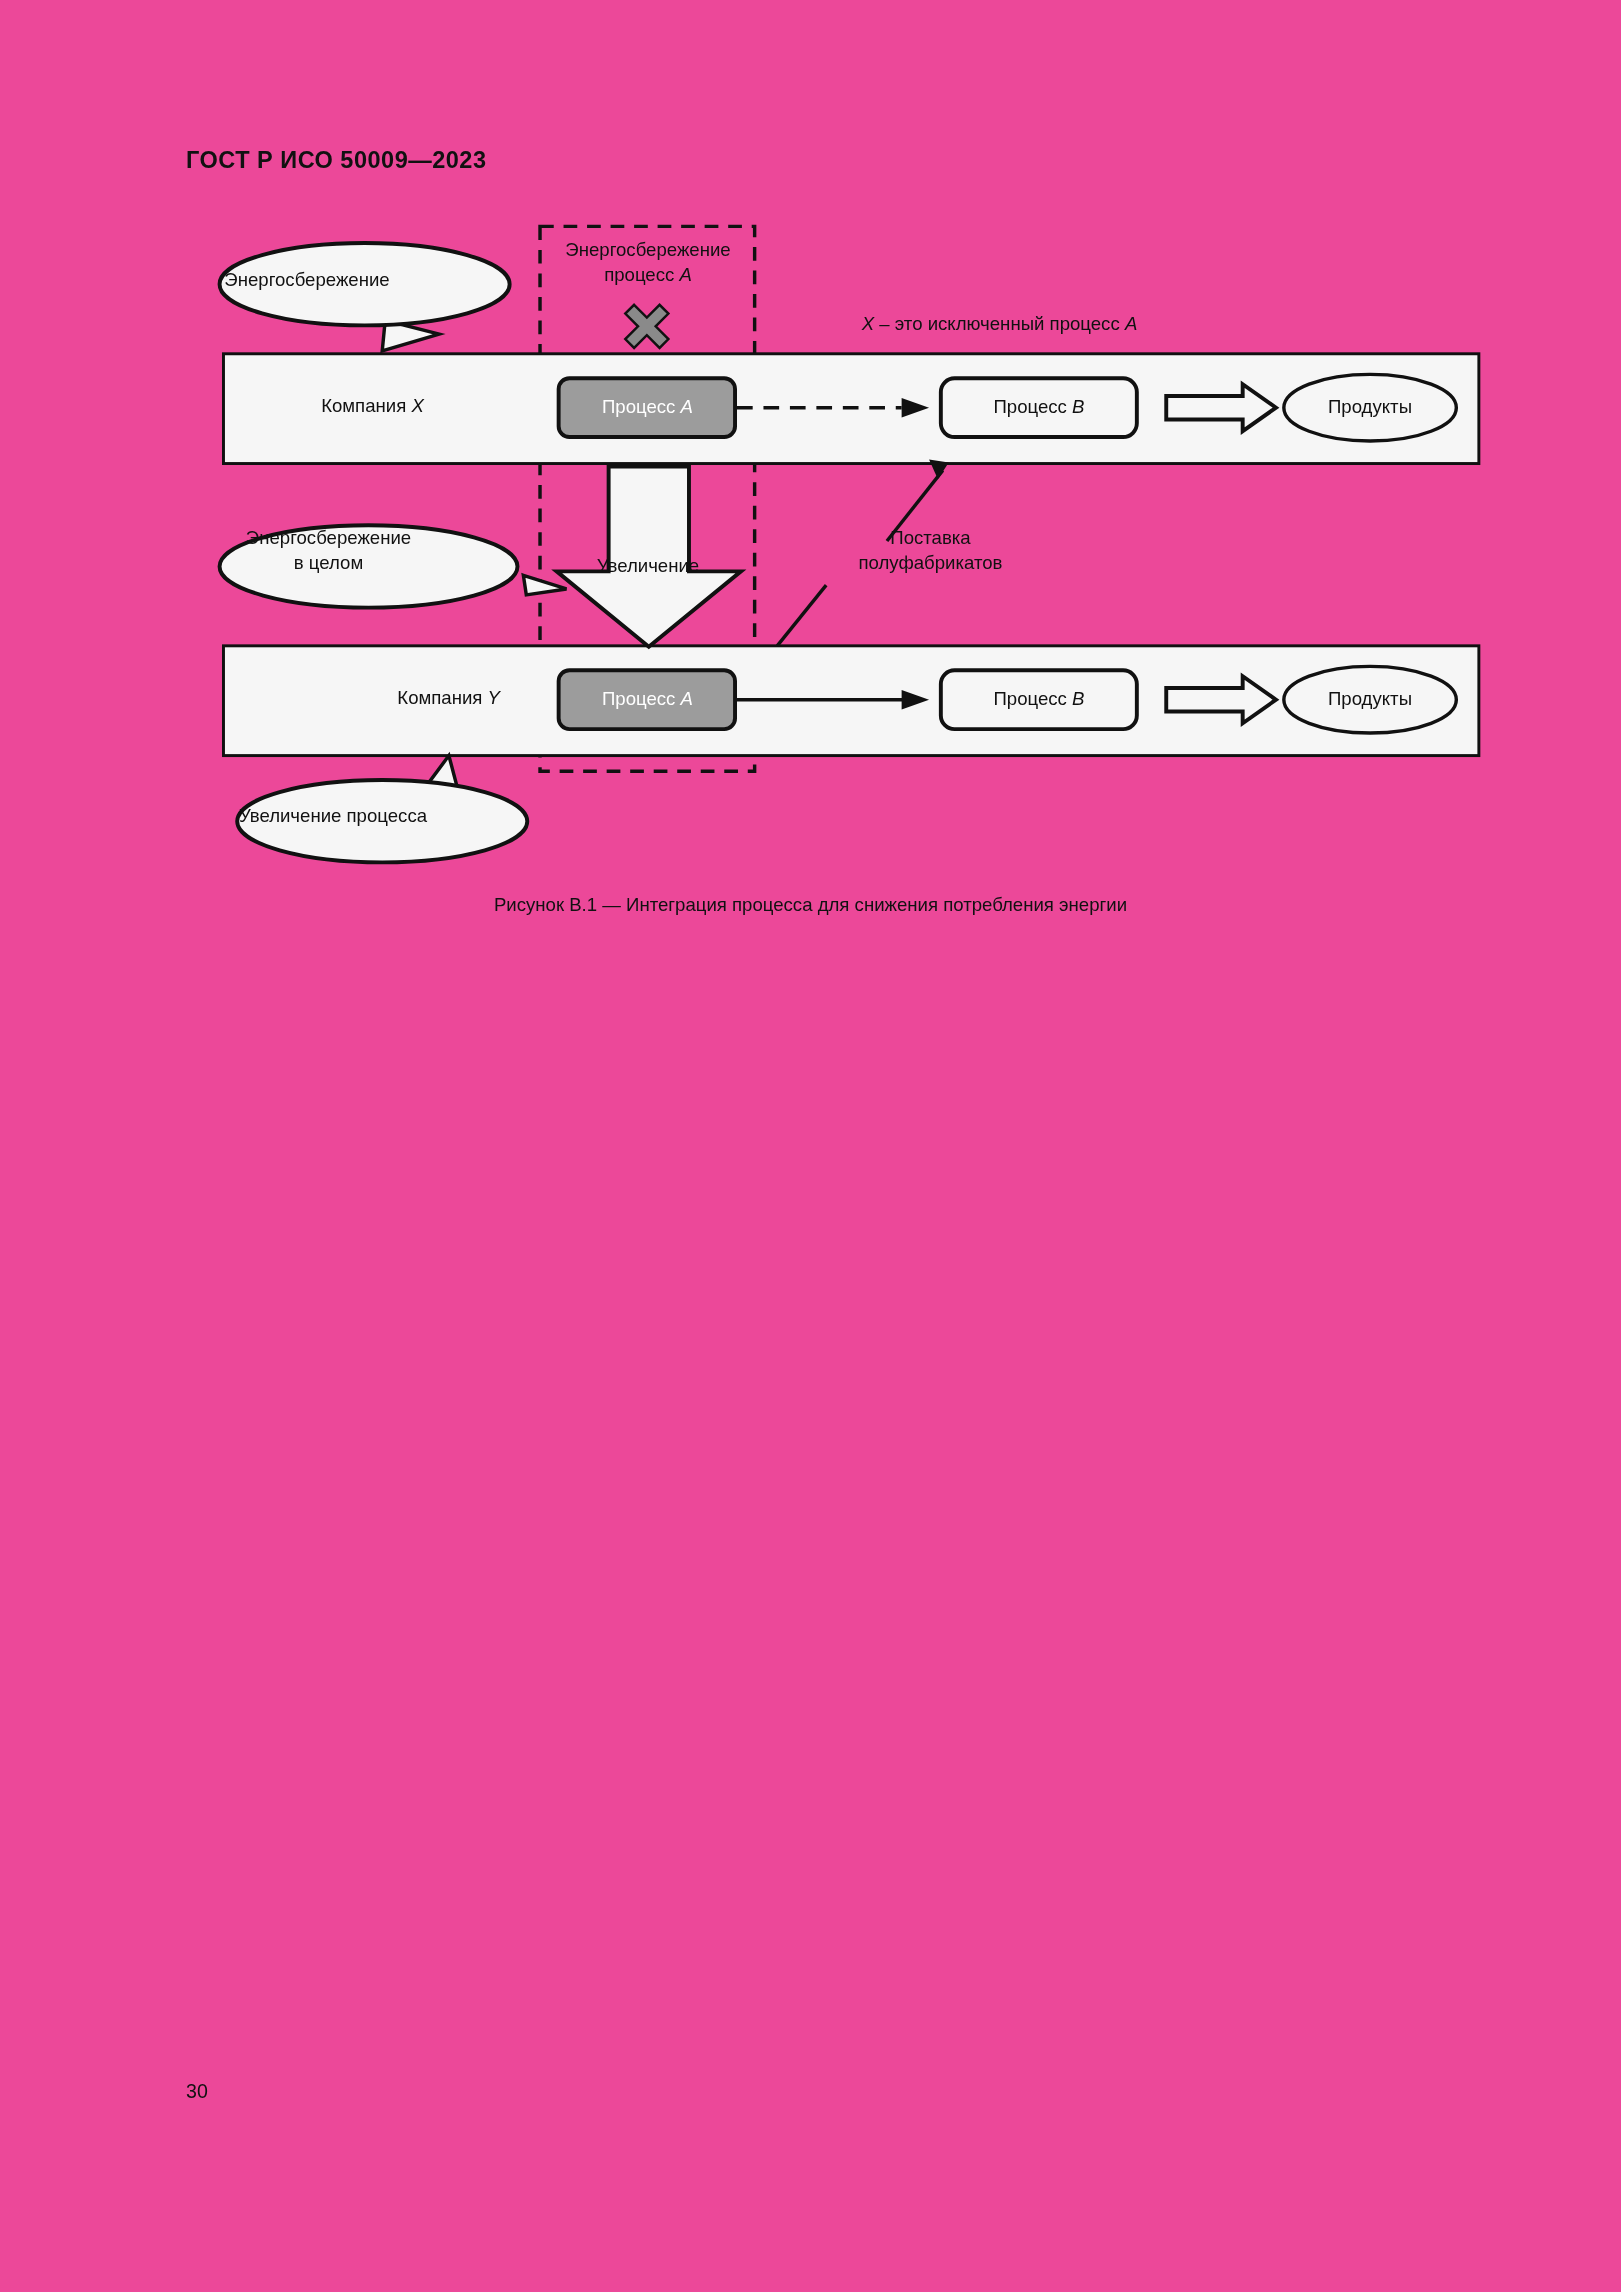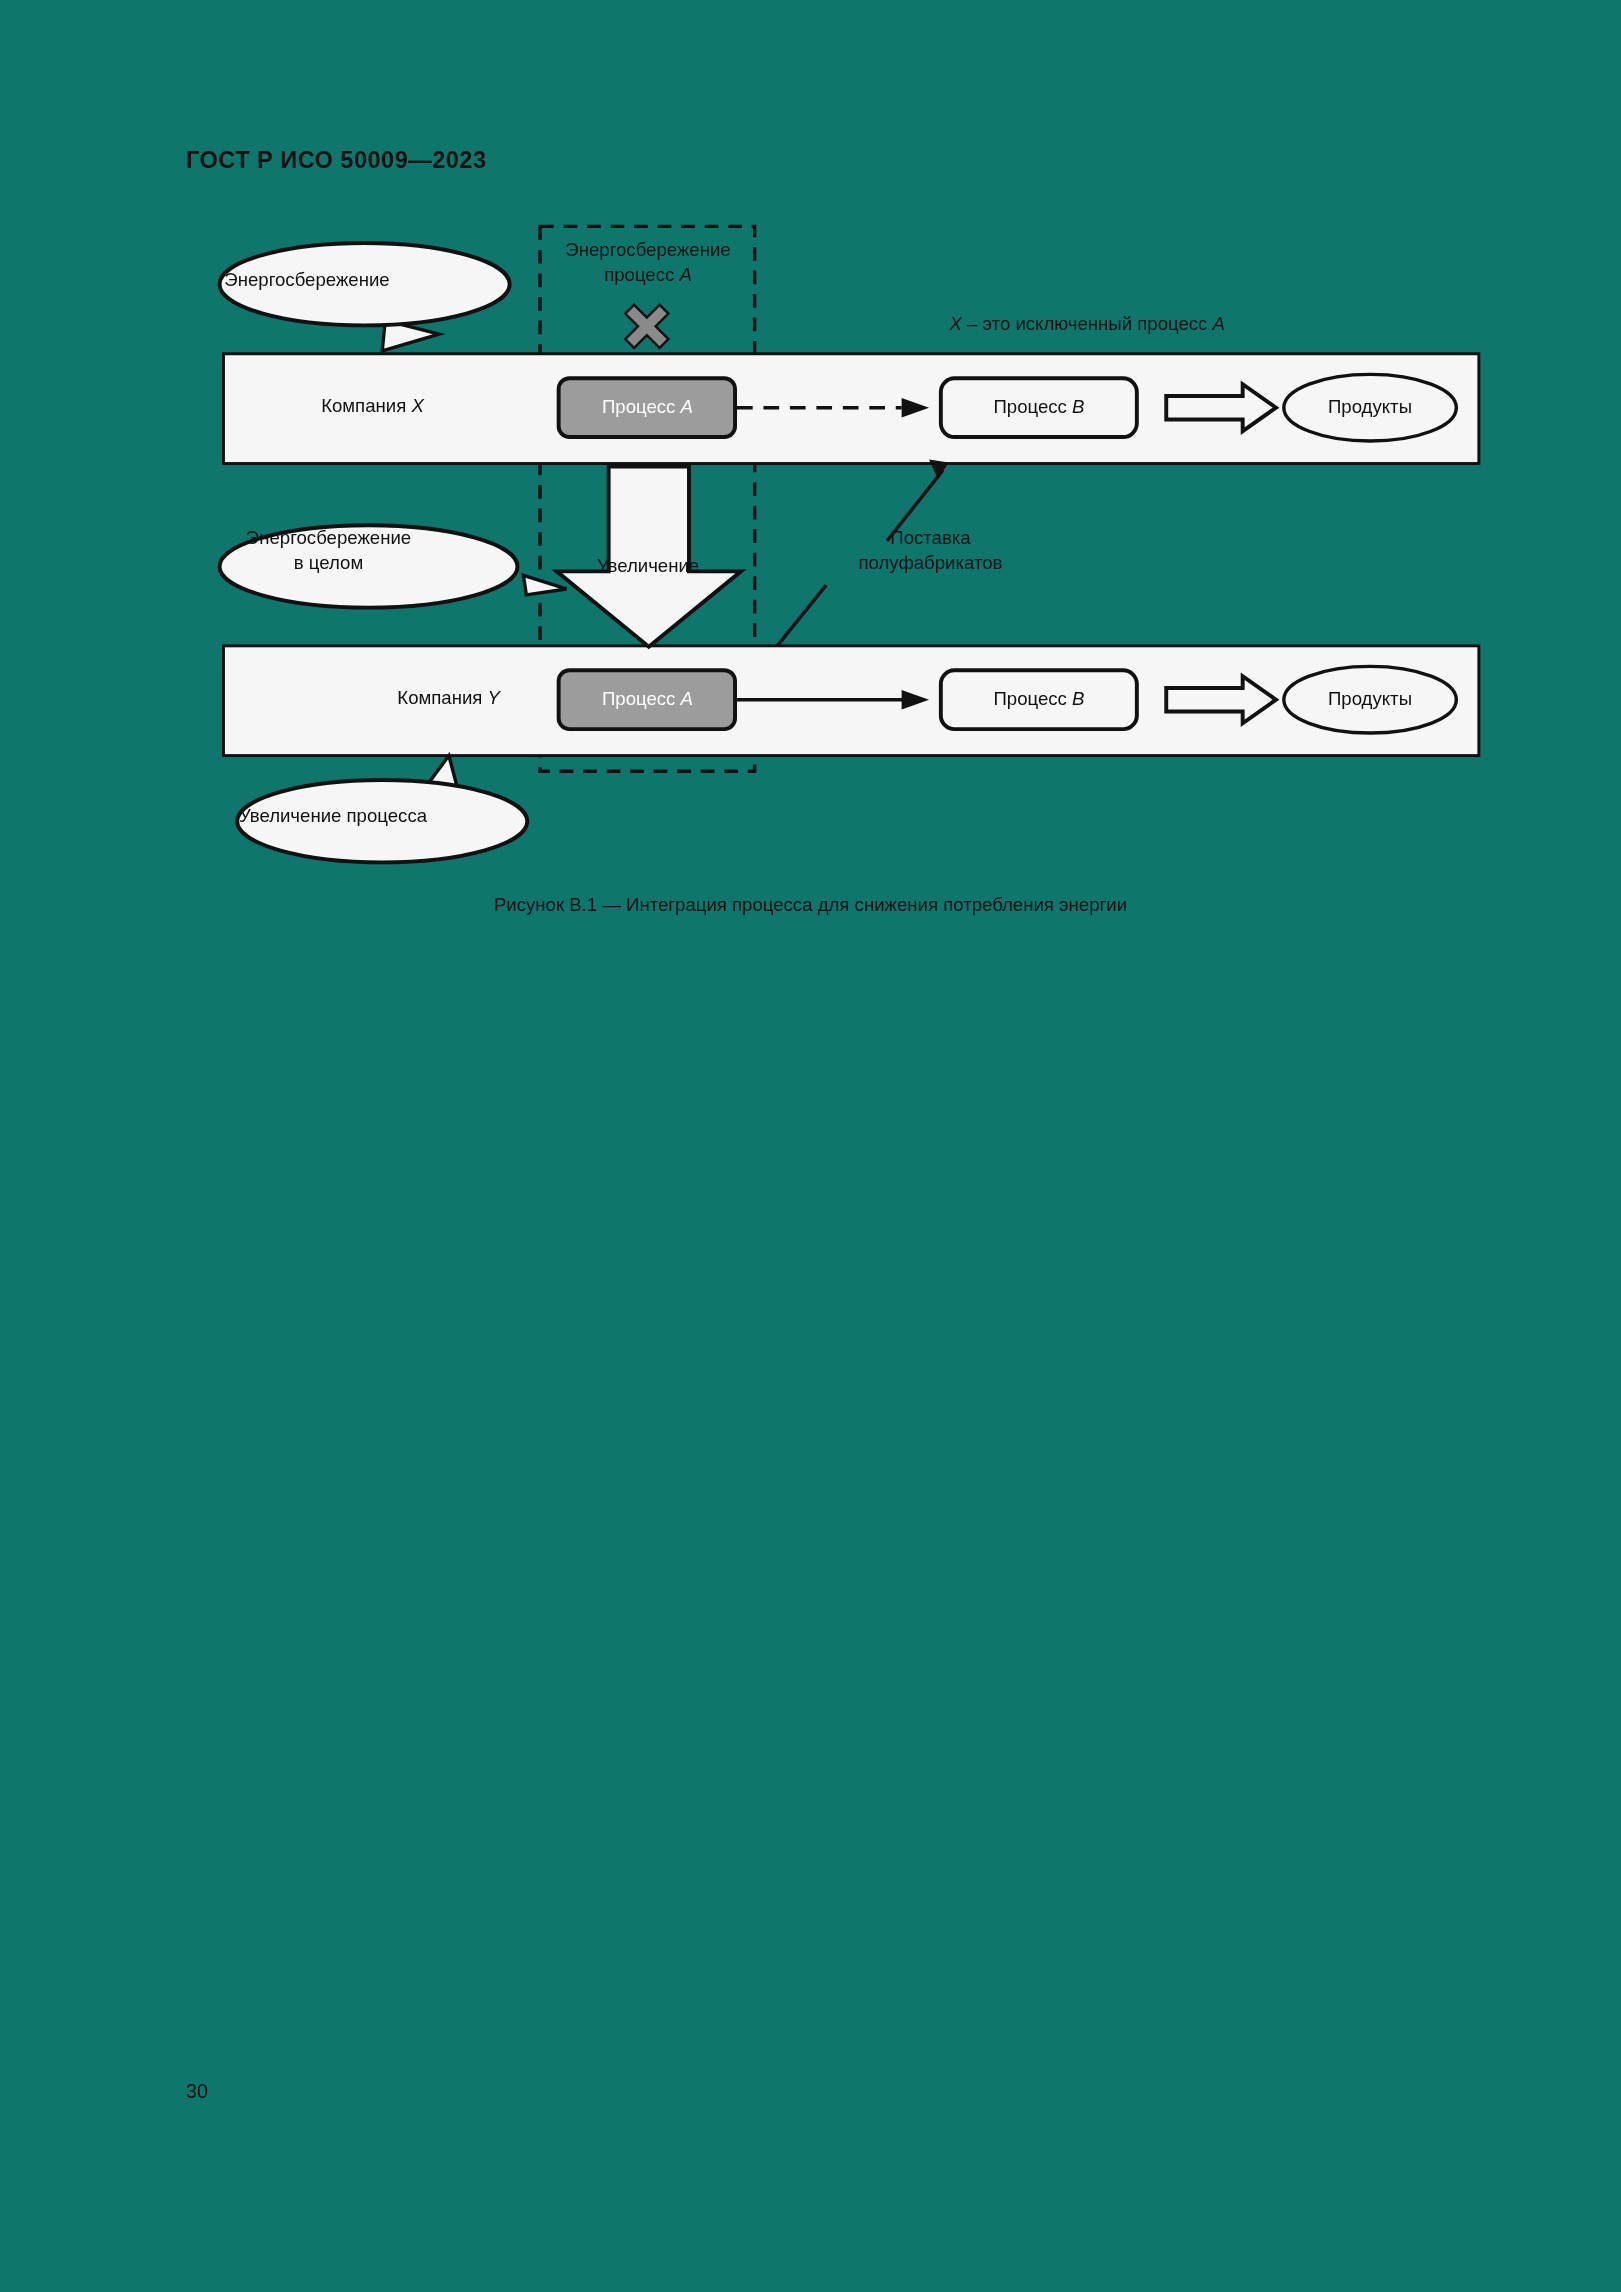--- a/index.html
+++ b/index.html
@@ -11,21 +11,21 @@
     width: 1621px;
     height: 2293px;
     position: relative;
     font-family: "Liberation Sans", sans-serif;
     color: #111;
     overflow: hidden;
   }
   .page {
     position: absolute;
     inset: 0;
-    background: #0f766e;
+    background: #ec4899;
   }
   #doc-header {
     position: absolute;
     left: 186px;
     top: 147px;
     font-size: 23.5px;
     font-weight: bold;
     letter-spacing: 0.5px;
     white-space: nowrap;
   }
@@ -46,21 +46,21 @@
     font-size: 18.6px;
     line-height: 24.5px;
     text-align: center;
     white-space: pre;
     color: #111;
   }
   .lbl em { font-style: italic; }
   .lbl.white { color: #ffffff; }
 
   #integrated-label      { left: 540px;  top: 238px;  width: 216px; }
-  #excluded-note         { left: 774px;  top: 312px;  width: 451px; text-align: right; }
+  #excluded-note         { left: 774px;  top: 312px;  width: 451px; text-align: center; }
   #company-x-label       { left: 245px;  top: 394px;  width: 255px; }
   #process-a-x-label     { left: 564px;  top: 395px;  width: 167px; }
   #process-b-x-label     { left: 946px;  top: 395px;  width: 186px; }
   #products-x-label      { left: 1284px; top: 395px;  width: 172px; }
   #energy-saving-label   { left: 182px;  top: 268px;  width: 250px; }
   #energy-saving-total-label { left: 201px; top: 526px; width: 255px; }
   #integration-label     { left: 567px;  top: 554px;  width: 162px; }
   #supply-label          { left: 818px;  top: 526px;  width: 225px; }
   #company-y-label       { left: 245px;  top: 686px;  width: 255px; text-align: right; }
   #process-a-y-label     { left: 564px;  top: 687px;  width: 167px; }

